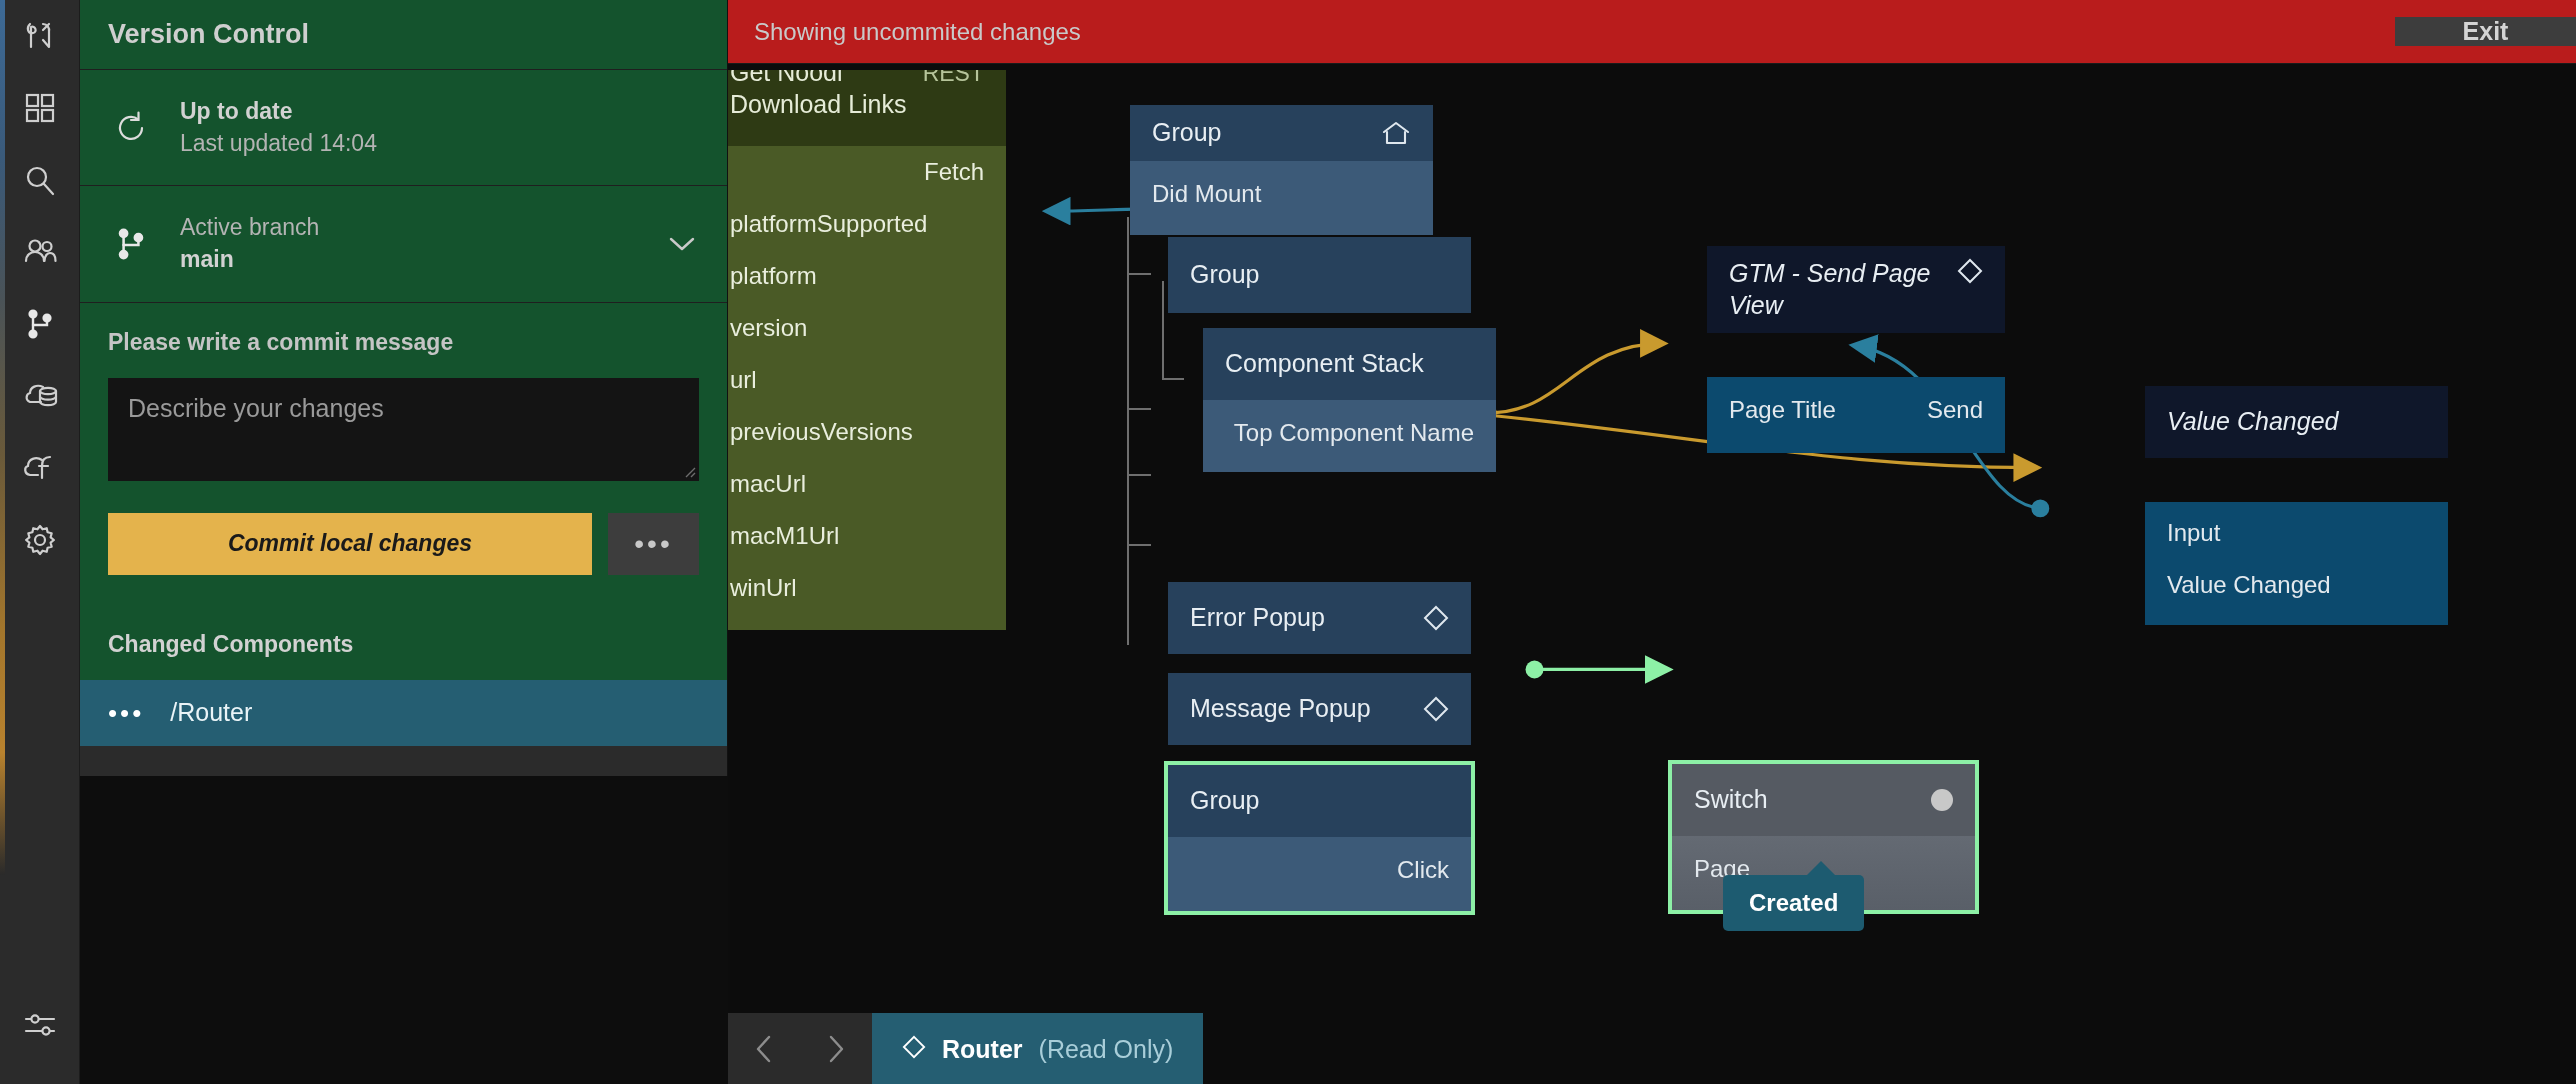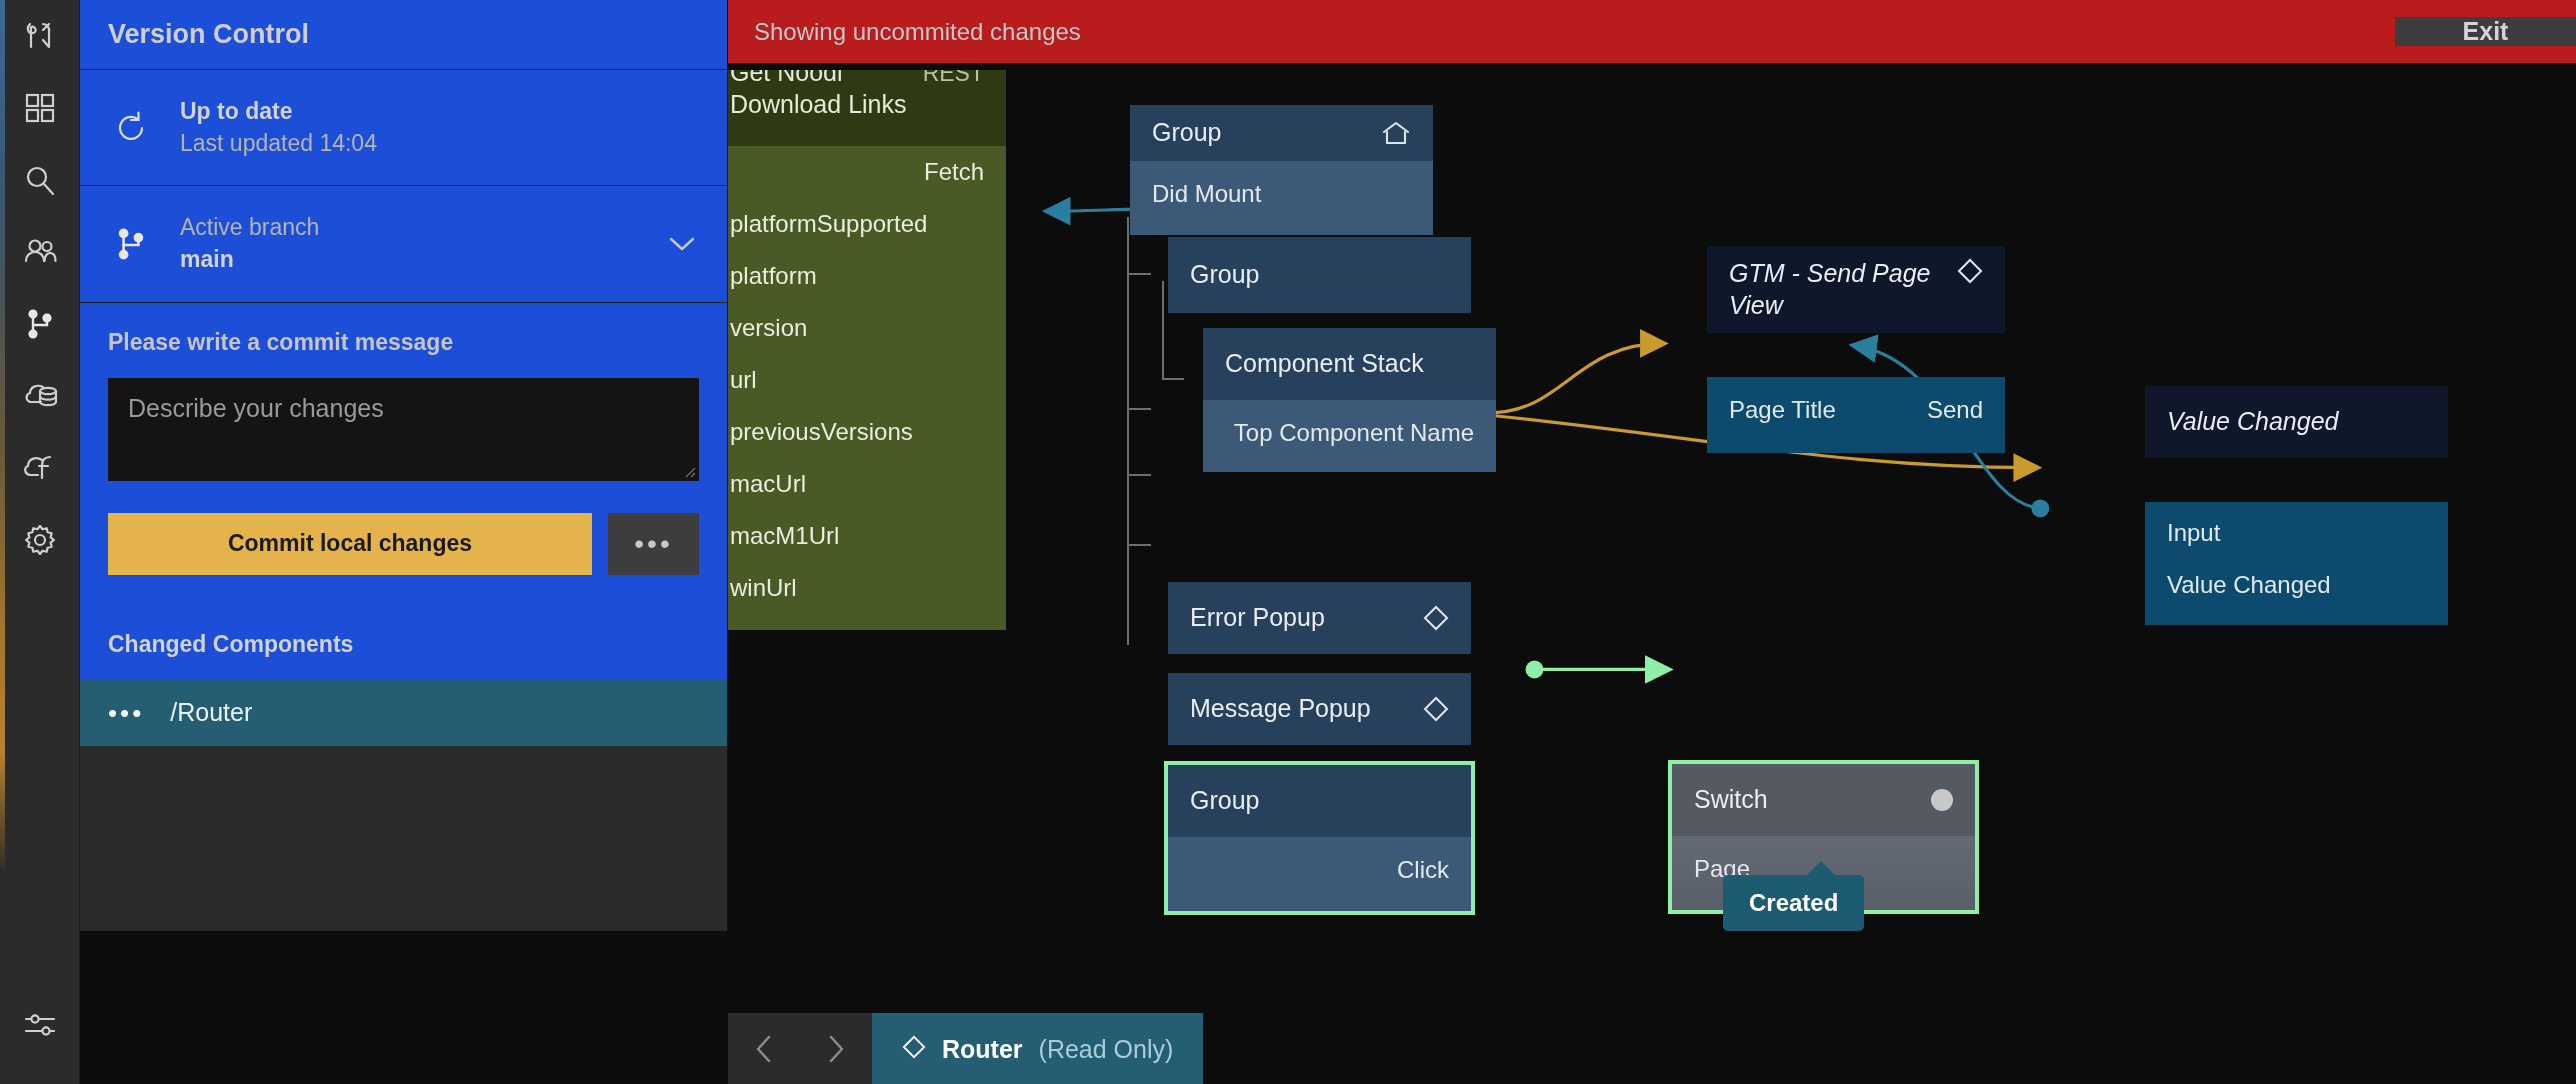--- a/index.html
+++ b/index.html
@@ -28,22 +28,22 @@
   }
   .rail-icon {
     width: 80px; height: 72px; display: flex; align-items: center; justify-content: center;
     cursor: pointer;
   }
   .rail-icon svg { display: block; }
   .rail-spacer { flex: 1 1 auto; }
 
   
   .vc-panel {
-    width: 648px; flex: 0 0 648px; height: 931px;
-    background: #1d4ed8; display: flex; flex-direction: column;
+    width: 648px; flex: 0 0 648px; height: 776px;
+    background: #14532d; display: flex; flex-direction: column;
     border-right: 1px solid #111;
   }
   .vc-title {
     height: 70px; display: flex; align-items: center; padding: 0 28px;
     font-size: 27px; font-weight: bold; color: #cfcfcf;
     border-bottom: 1px solid #1f1f1f;
   }
   .vc-row {
     display: flex; align-items: center; gap: 26px;
     padding: 26px 28px; border-bottom: 1px solid #1f1f1f;
@@ -75,20 +75,21 @@
   }
   .commit-box::placeholder { color: #9a9a9a; }
   .resize-grip {
     position:absolute; right:3px; bottom:3px; width:14px; height:14px; pointer-events:none;
   }
   .commit-actions { display: flex; gap: 16px; margin-top: 32px; align-items: stretch; }
   .btn-commit {
     flex: 1 1 auto; background: #e4b34c; color: #1a1a1a; border: none;
     font-size: 23px; font-weight: bold; height: 62px; cursor: pointer;
     font-family: "Liberation Sans", sans-serif;
+    font-style: italic;
   }
   .btn-more {
     width: 91px; flex: 0 0 91px; background: #3d3d3d; color: #c8c8c8; border: none;
     font-size: 28px; letter-spacing: 3px; height: 62px; cursor: pointer;
     display:flex; align-items:center; justify-content:center;
     font-family: "Liberation Sans", sans-serif;
   }
   .changed-head { font-size: 23px; font-weight: bold; color: #d2d2d2; padding: 56px 28px 22px 28px; }
   .changed-item {
     display: flex; align-items: center; gap: 26px;

